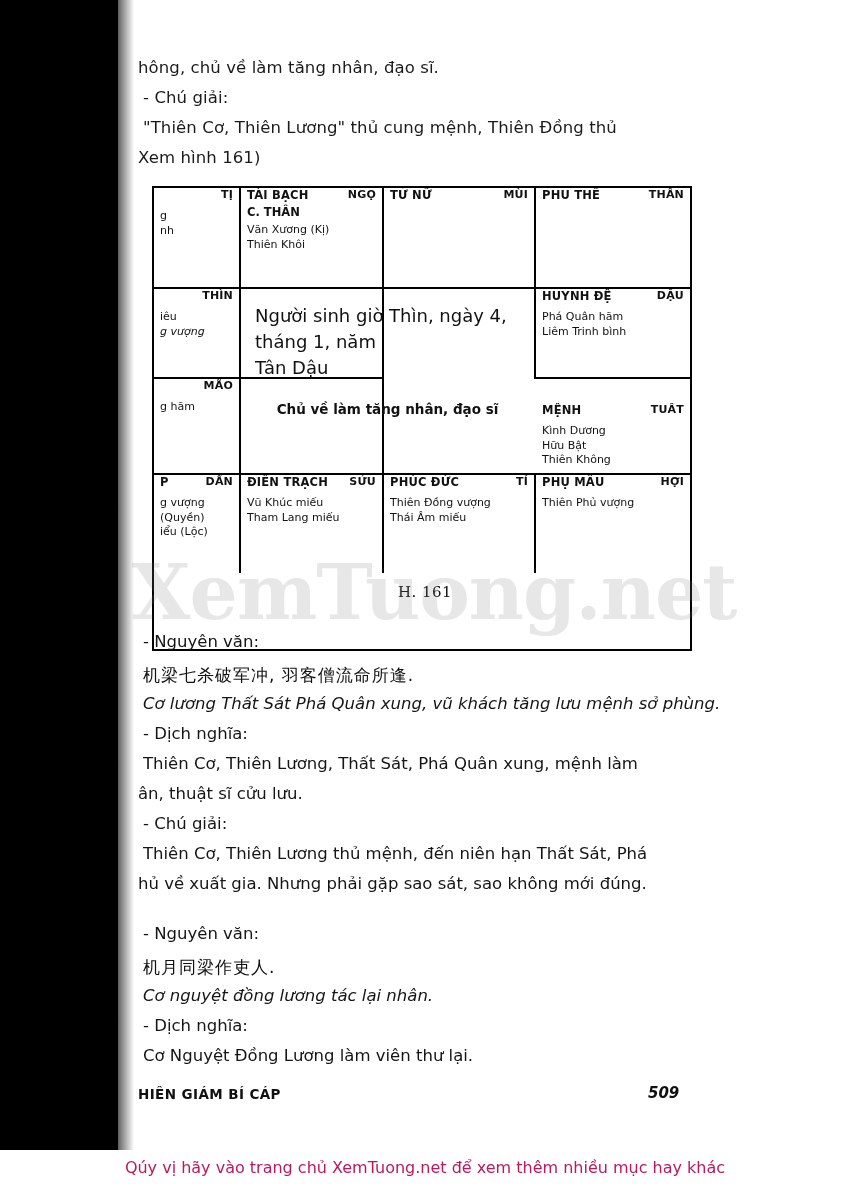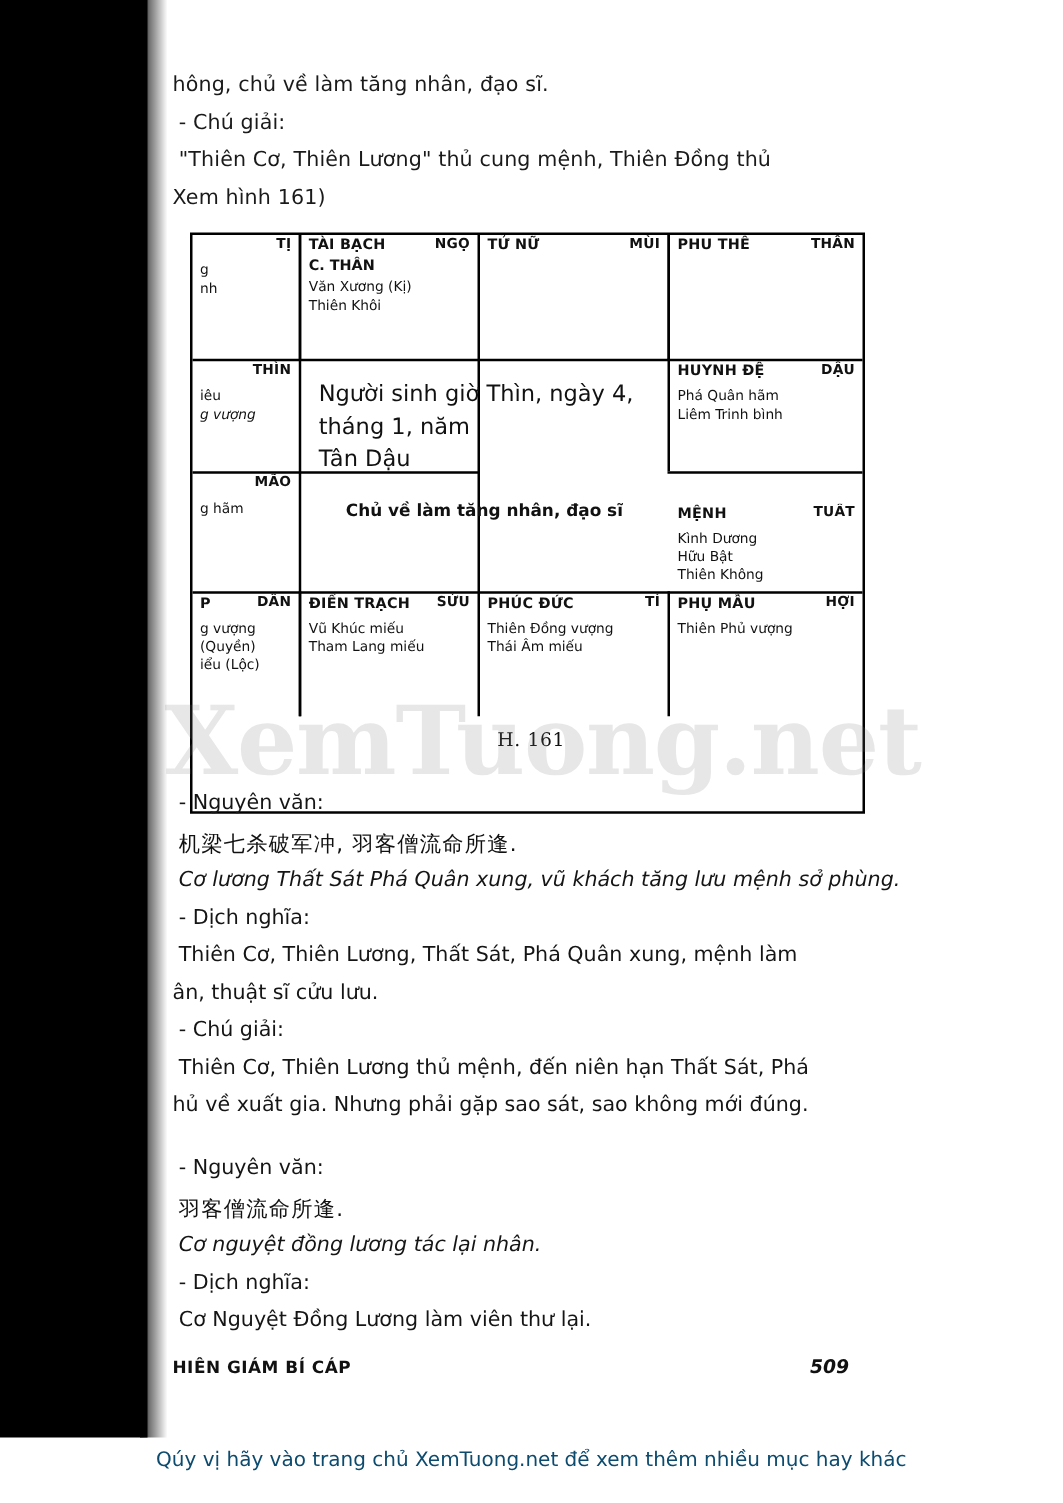--- a/index.html
+++ b/index.html
@@ -179,21 +179,21 @@
   }
 
   .bottom-note {
     position: absolute;
     left: 0;
     top: 1158px;
     width: 850px;
     text-align: center;
     font-family: "DejaVu Sans", sans-serif;
     font-size: 16px;
-    color: #0c4a6e;
+    color: #be185d;
   }
 </style>
 </head>
 <body>
 
 <div class="page">
 
   <div class="binding"></div>
   <div class="binding-fade"></div>
 
@@ -360,21 +360,21 @@
     <div class="cjk" style="left:143px; top:664px;">机梁七杀破军冲, 羽客僧流命所逢.</div>
     <div class="ltext ital" style="left:143px; top:694px;">Cơ lương Thất Sát Phá Quân xung, vũ khách tăng lưu mệnh sở phùng.</div>
     <div class="ltext" style="left:143px; top:724px;">- Dịch nghĩa:</div>
     <div class="ltext" style="left:143px; top:754px;">Thiên Cơ, Thiên Lương, Thất Sát, Phá Quân xung, mệnh làm</div>
     <div class="ltext" style="left:138px; top:784px;">ân, thuật sĩ cửu lưu.</div>
     <div class="ltext" style="left:143px; top:814px;">- Chú giải:</div>
     <div class="ltext" style="left:143px; top:844px;">Thiên Cơ, Thiên Lương thủ mệnh, đến niên hạn Thất Sát, Phá</div>
     <div class="ltext" style="left:138px; top:874px;">hủ về xuất gia. Nhưng phải gặp sao sát, sao không mới đúng.</div>
 
     <div class="ltext" style="left:143px; top:924px;">- Nguyên văn:</div>
-    <div class="cjk" style="left:143px; top:956px;">羽客僧流命所逢.</div>
+    <div class="cjk" style="left:143px; top:956px;">机月同梁作吏人.</div>
     <div class="ltext ital" style="left:143px; top:986px;">Cơ nguyệt đồng lương tác lại nhân.</div>
     <div class="ltext" style="left:143px; top:1016px;">- Dịch nghĩa:</div>
     <div class="ltext" style="left:143px; top:1046px;">Cơ Nguyệt Đồng Lương làm viên thư lại.</div>
 
     <div class="footer-left" style="top:1086px;">HIÊN GIÁM BÍ CÁP</div>
     <div class="footer-page" style="top:1084px;">509</div>
 
   </div>
 
   <div class="bottom-note">Qúy vị hãy vào trang chủ XemTuong.net để xem thêm nhiều mục hay khác</div>

